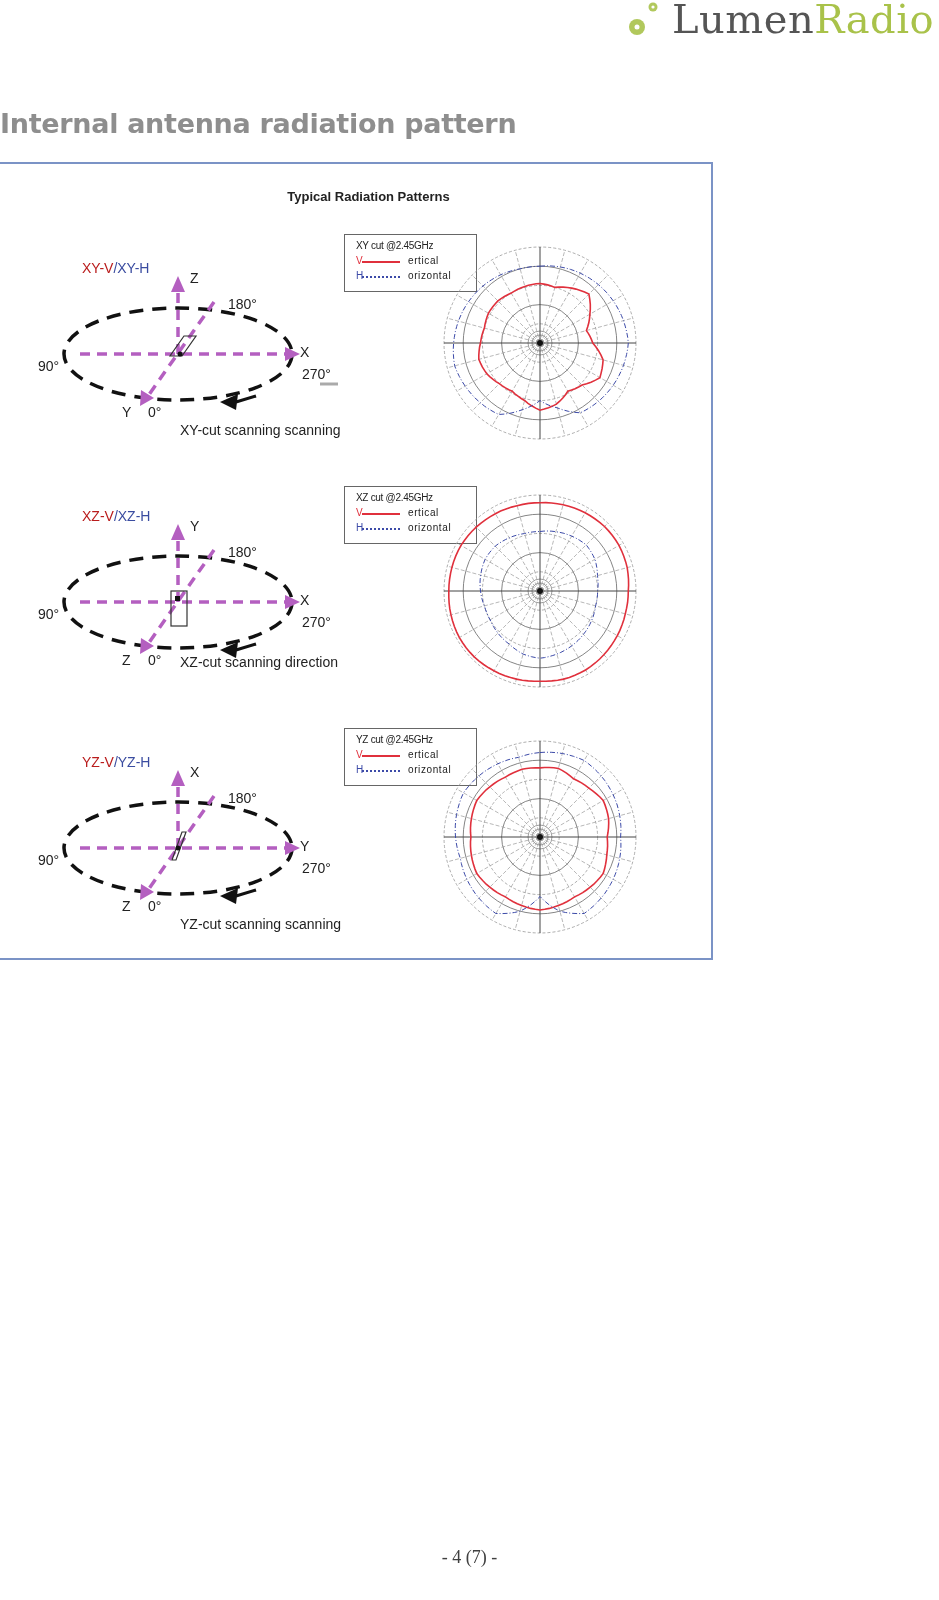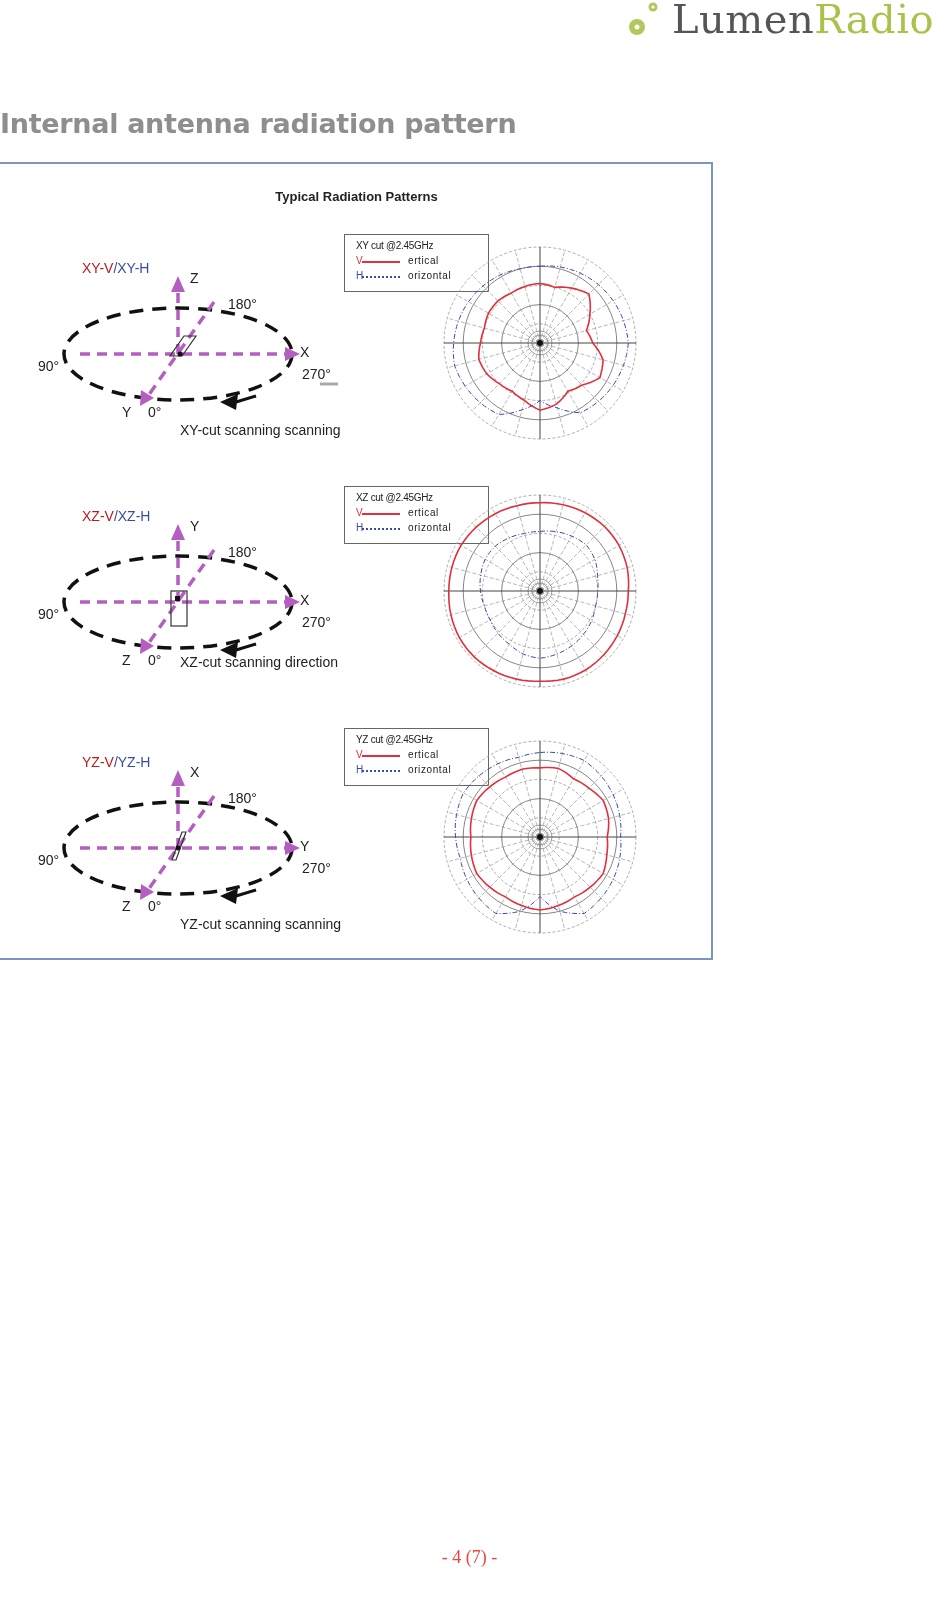--- a/index.html
+++ b/index.html
@@ -4,35 +4,35 @@
 <style>
   html, body { margin:0; padding:0; background:#ffffff; }
   body { width:939px; height:1600px; position:relative; overflow:hidden; font-family:"DejaVu Sans", sans-serif; }
   .logo { position:absolute; left:624px; top:0; width:315px; height:48px; }
   .logo-dots { position:absolute; left:0; top:0; width:50px; height:48px; }
   .logo-text { position:absolute; left:48px; top:-4px; font-family:"DejaVu Serif", serif; font-size:40px; letter-spacing:0.5px; white-space:nowrap; }
   .logo-lumen { color:#555555; }
   .logo-radio { color:#a9c24a; }
   .page-heading { position:absolute; left:0; top:108px; font-family:"DejaVu Sans", sans-serif; font-size:27px; color:#8e8e8e; font-weight:bold; letter-spacing:-0.3px; white-space:nowrap; }
   .figure { position:absolute; left:0; top:162px; width:713px; height:798px; border:2px solid #7b93c6; border-left:none; box-sizing:border-box; background:#fff; }
-  .figure-title { position:absolute; left:0; width:713px; top:25px; text-align:center; font-family:"Liberation Sans", sans-serif; font-size:13px; font-weight:bold; color:#222; }
+  .figure-title { position:absolute; left:0; width:713px; top:25px; text-align:center; font-family:"Liberation Sans", sans-serif; font-size:13px; font-weight:bold; color:#222;padding-left:12px; }
   .panel { position:absolute; left:0; width:713px; height:245px; }
   .panel svg { position:absolute; left:0; top:0; }
   .cut-label { position:absolute; left:82px; font-family:"Liberation Sans", sans-serif; font-size:14px; white-space:nowrap; }
   .cut-v { color:#b91c1c; }
   .cut-h { color:#3a4ca0; }
   .scan-text { position:absolute; font-family:"Liberation Sans", sans-serif; font-size:14px; color:#222; white-space:nowrap; }
   .ax-lbl { position:absolute; font-family:"Liberation Sans", sans-serif; font-size:14px; color:#222; white-space:nowrap; }
-  .legend { position:absolute; left:344px; width:145px; height:58px; border:1px solid #666; background:#fff; box-sizing:border-box; font-family:"Liberation Sans", sans-serif; font-size:10px; color:#222; }
+  .legend { position:absolute; left:344px; width:133px; height:58px; border:1px solid #666; background:#fff; box-sizing:border-box; font-family:"Liberation Sans", sans-serif; font-size:10px; color:#222; }
   .legend .lg-title { position:absolute; left:11px; top:5px; white-space:nowrap; letter-spacing:-0.3px; }
   .legend .lg-row { position:absolute; left:11px; white-space:nowrap; height:12px; }
   .legend .lg-key { position:absolute; left:0; top:0; width:45px; font-size:10px; }
   .legend .lg-line { position:absolute; left:6px; top:6px; width:38px; height:0; }
   .legend .lg-text { position:absolute; left:52px; top:0; letter-spacing:0.6px; }
-  .footer { position:absolute; left:0; width:939px; top:1547px; text-align:center; font-family:"Liberation Serif", serif; font-size:18px; color:#ef4444; }
+  .footer { position:absolute; left:0; width:939px; top:1547px; text-align:center; font-family:"Liberation Serif", serif; font-size:18px; color:#404040; }
 </style>
 </head>
 <body>
 
 <div class="logo">
   <svg class="logo-dots" width="50" height="48" viewBox="0 0 50 48">
     <circle cx="13" cy="27" r="8" fill="#a9c24a" opacity="0.9"></circle>
     <circle cx="13" cy="27" r="2.5" fill="#ffffff"></circle>
     <circle cx="29" cy="7" r="4.5" fill="#a9c24a" opacity="0.9"></circle>
     <circle cx="29" cy="7" r="1.6" fill="#ffffff"></circle>

